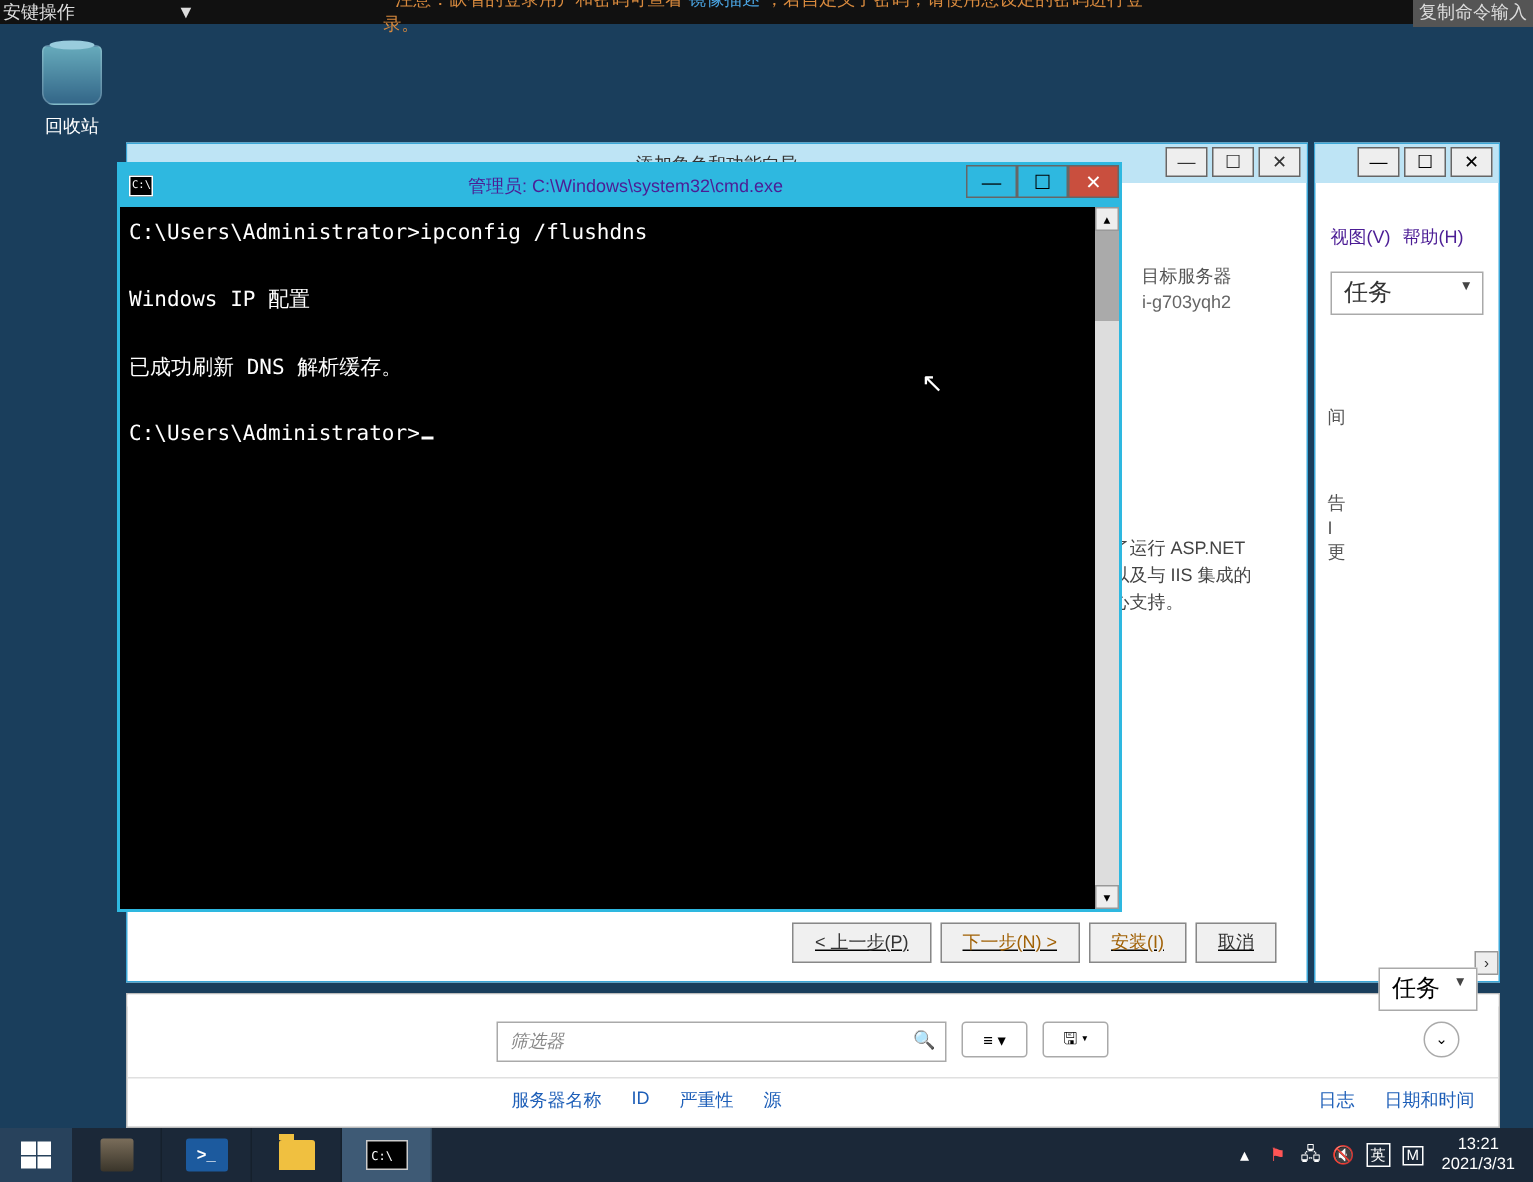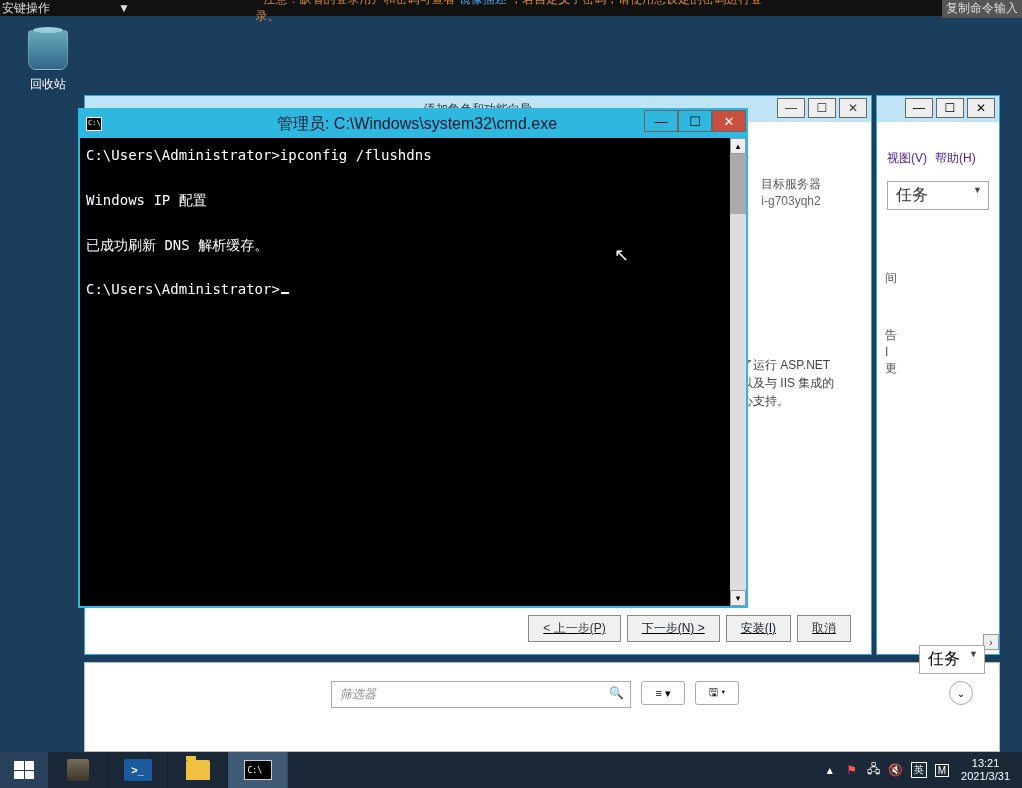--- a/index.html
+++ b/index.html
@@ -77,21 +77,21 @@
     .target-server-name { color: #666; }
     .asp-text { color: #444; font-size: 12px; line-height: 1.5; text-align: left; margin-top: 100px; }
     .button-row {
       position: absolute; bottom: 12px; right: 20px;
       display: flex; gap: 6px; text-decoration: underline;
     }
     .wiz-btn {
       padding: 4px 14px; border: 1px solid #888; background: #f0f0f0;
       font-size: 12px; color: #333;
     }
-    .wiz-btn.disabled { color: #0f172a; }
+    .wiz-btn.disabled { color: #a16207; }
 
     .bg-window-bottom {
       top: 662px; left: 84px; width: 916px; height: 90px;
       border-color: #bbb;
       z-index: 2;
     }
     .bottom-titlebar { height: 8px; background: #fff; }
     .filter-row { display: flex; align-items: flex-start; gap: 10px; padding: 10px 16px; }
     .filter-input {
       flex: 0 0 300px; border: 1px solid #aaa; padding: 4px 28px 4px 8px;
@@ -112,21 +112,21 @@
       z-index: 100;
     }
     .cmd-titlebar {
       height: 28px; background: #2eb8e0;
       display: flex; align-items: center;
       position: relative;
       padding-left: 6px;
     }
     .cmd-icon { width: 16px; height: 14px; background: #000; border: 1px solid #fff; margin-right: 6px; position: relative; }
     .cmd-icon::after { content: 'C:\\'; color: #fff; font-size: 7px; position: absolute; top: 1px; left: 1px; font-family: monospace; }
-    .cmd-title { flex: 1; text-align: center; font-size: 16px; color: #0f172a; padding-right: 20px; }
+    .cmd-title { flex: 1; text-align: center; font-size: 12px; color: #4c1d95; padding-right: 20px; }
     .cmd-tb-btns { position: absolute; right: 0; top: 0; display: flex; }
     .cmd-tb-btn { width: 34px; height: 22px; border: 1px solid #666; background: #2eb8e0; display: flex; align-items: center; justify-content: center; font-size: 13px; font-family: sans-serif; }
     .cmd-tb-btn.close-btn { background: #c94f3e; color: #fff; }
     .cmd-body {
       background: #000; height: calc(100% - 28px);
       position: relative;
       display: flex;
       text-decoration: underline;
     }
     .cmd-content {
@@ -237,20 +237,30 @@
   <div style="position:absolute; right:12px; top:-24px; width:70px;">
     <div class="tasks-dropdown">任务</div>
   </div>
   <div class="filter-row">
     <div style="width:220px;"></div>
     <div class="filter-input"><span style="color:#888;font-style:italic">筛选器</span></div>
     <div class="small-dropdown">≡ ▾</div>
     <div class="small-dropdown">🖫 ▾</div>
     <div class="chevron-btn">⌄</div>
   </div>
+  <div class="col-headers">
+    <div style="width:220px;"></div>
+    <span>服务器名称</span>
+    <span>ID</span>
+    <span>严重性</span>
+    <span>源</span>
+    <span class="spacer"></span>
+    <span>日志</span>
+    <span>日期和时间</span>
+  </div>
 </div>
 
 <div class="cmd-window">
   <div class="cmd-titlebar">
     <div class="cmd-icon"></div>
     <div class="cmd-title">管理员: C:\Windows\system32\cmd.exe</div>
     <div class="cmd-tb-btns">
       <div class="cmd-tb-btn">—</div>
       <div class="cmd-tb-btn">☐</div>
       <div class="cmd-tb-btn close-btn">✕</div>

